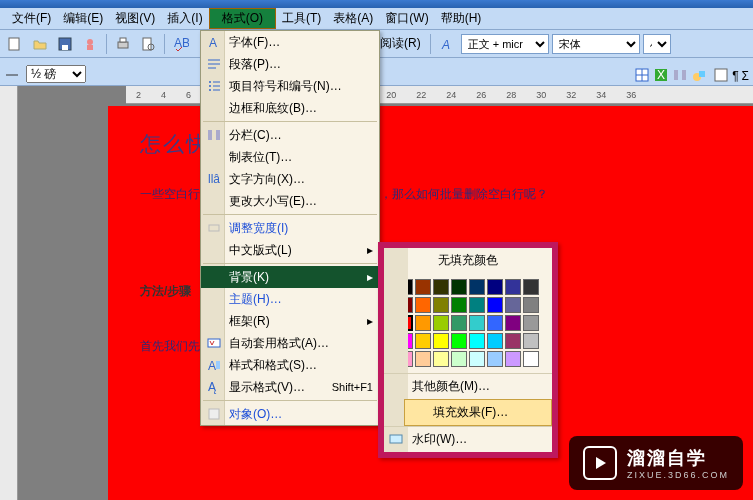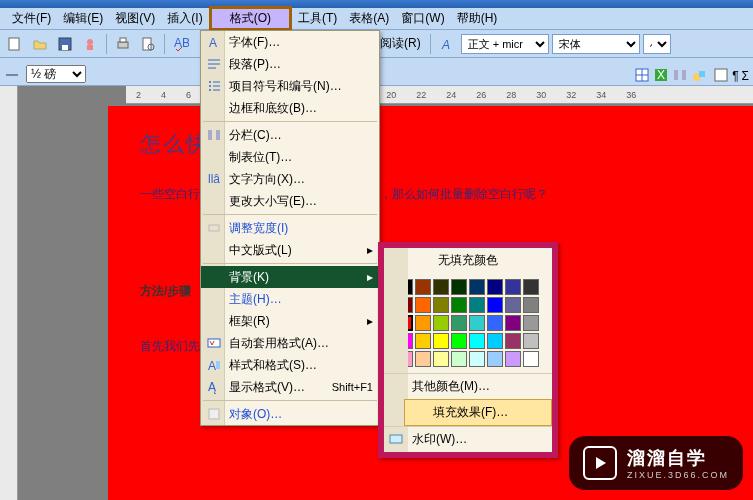--- a/index.html
+++ b/index.html
@@ -2,21 +2,21 @@
 <html><head>
 <meta charset="utf-8">
 <style>
 * { margin: 0; padding: 0; box-sizing: border-box; font-family: "SimSun", "宋体", sans-serif; font-size: 12px; }
 body { background: #bfd5f0; width: 753px; height: 500px; overflow: hidden; position: relative; }
 
 .titlebar { background: linear-gradient(#3b7ad0, #2862b0); height: 8px; }
 
 .menubar { background: #c3daf5; height: 22px; display: flex; align-items: center; padding: 0 6px; border-bottom: 1px solid #8ba8cd; }
 .menubar .m { padding: 2px 6px; cursor: pointer; }
-.menubar .m.active { background: #c4b5fd; border: 3px solid #a16207; padding: 1px 18px; }
+.menubar .m.active { background: #15803d; border: 1px solid #a16207; padding: 1px 12px; }
 
 .toolbar { background: #c3daf5; height: 28px; display: flex; align-items: center; padding: 2px 4px; gap: 3px; border-bottom: 1px solid #8ba8cd; }
 .toolbar .btn { width: 22px; height: 22px; display: inline-flex; align-items: center; justify-content: center; border: 1px solid transparent; }
 .toolbar .sep { width: 1px; height: 20px; background: #8ba8cd; margin: 0 2px; }
 .toolbar select, .toolbar .combo { height: 20px; font-size: 11px; background: #fff; border: 1px solid #7a9ecb; padding: 0 2px; }
 
 .workspace { display: flex; height: calc(500px - 8px - 22px - 28px - 28px); position: relative; }
 .vruler { width: 18px; background: #eaeaea; border-right: 1px solid #999; }
 .gray { background: #7f7f7f; width: 90px; }
 .docarea { flex: 1; background: #7f7f7f; position: relative; overflow: hidden; }
@@ -38,21 +38,21 @@
 
 .submenu { position: absolute; top: 242px; left: 378px; width: 180px; background: #f9f3e6; border: 6px solid #be185d; box-shadow: 2px 2px 4px rgba(0,0,0,.3); z-index: 60; }
 .submenu .title { text-align: center; padding: 4px; background: #f9f3e6; }
 .submenu .grid { display: grid; grid-template-columns: repeat(8, 16px); gap: 2px; padding: 6px 10px; justify-content: center; }
 .submenu .sw { width: 16px; height: 16px; border: 1px solid #666; }
 .submenu .sw.sel { border: 2px solid #000; }
 .submenu .mrow { padding: 4px 10px 4px 28px; border-top: 1px solid #d4cdb3; position:relative; }
 .submenu .mrow.hl { background: #ffe6a1; border:1px solid #c8a040;margin-left:20px; }
 .submenu .leftbar { position:absolute; left:0; top:0; bottom:0; width:24px; background:#e8e1cc; }
 
-.watermark { position: absolute; right: 10px; bottom: 10px; background: rgba(0,0,0,.78); color: #fff; padding: 10px 14px; border-radius: 16px; display:flex; align-items:center; gap:10px; z-index:100; }
+.watermark { position: absolute; right: 10px; bottom: 10px; background: rgba(0,0,0,.78); color: #fff; padding: 10px 14px; border-radius: 8px; display:flex; align-items:center; gap:10px; z-index:100; }
 .watermark .play { width: 34px; height: 34px; border-radius: 6px; border: 2px solid #fff; display:flex; align-items:center; justify-content:center; }
 .watermark .txt .big { font-size: 18px; font-weight: bold; letter-spacing: 2px; }
 .watermark .txt .small { font-size: 9px; letter-spacing: 2px; color:#ccc; }
 
 .toolbar2 { background: #c3daf5; height: 28px; display:flex; align-items:flex-end; padding: 2px 4px; gap:3px; border-bottom: 1px solid #8ba8cd; }
 
 svg { display: block; }
 </style>
 </head>
 <body>

